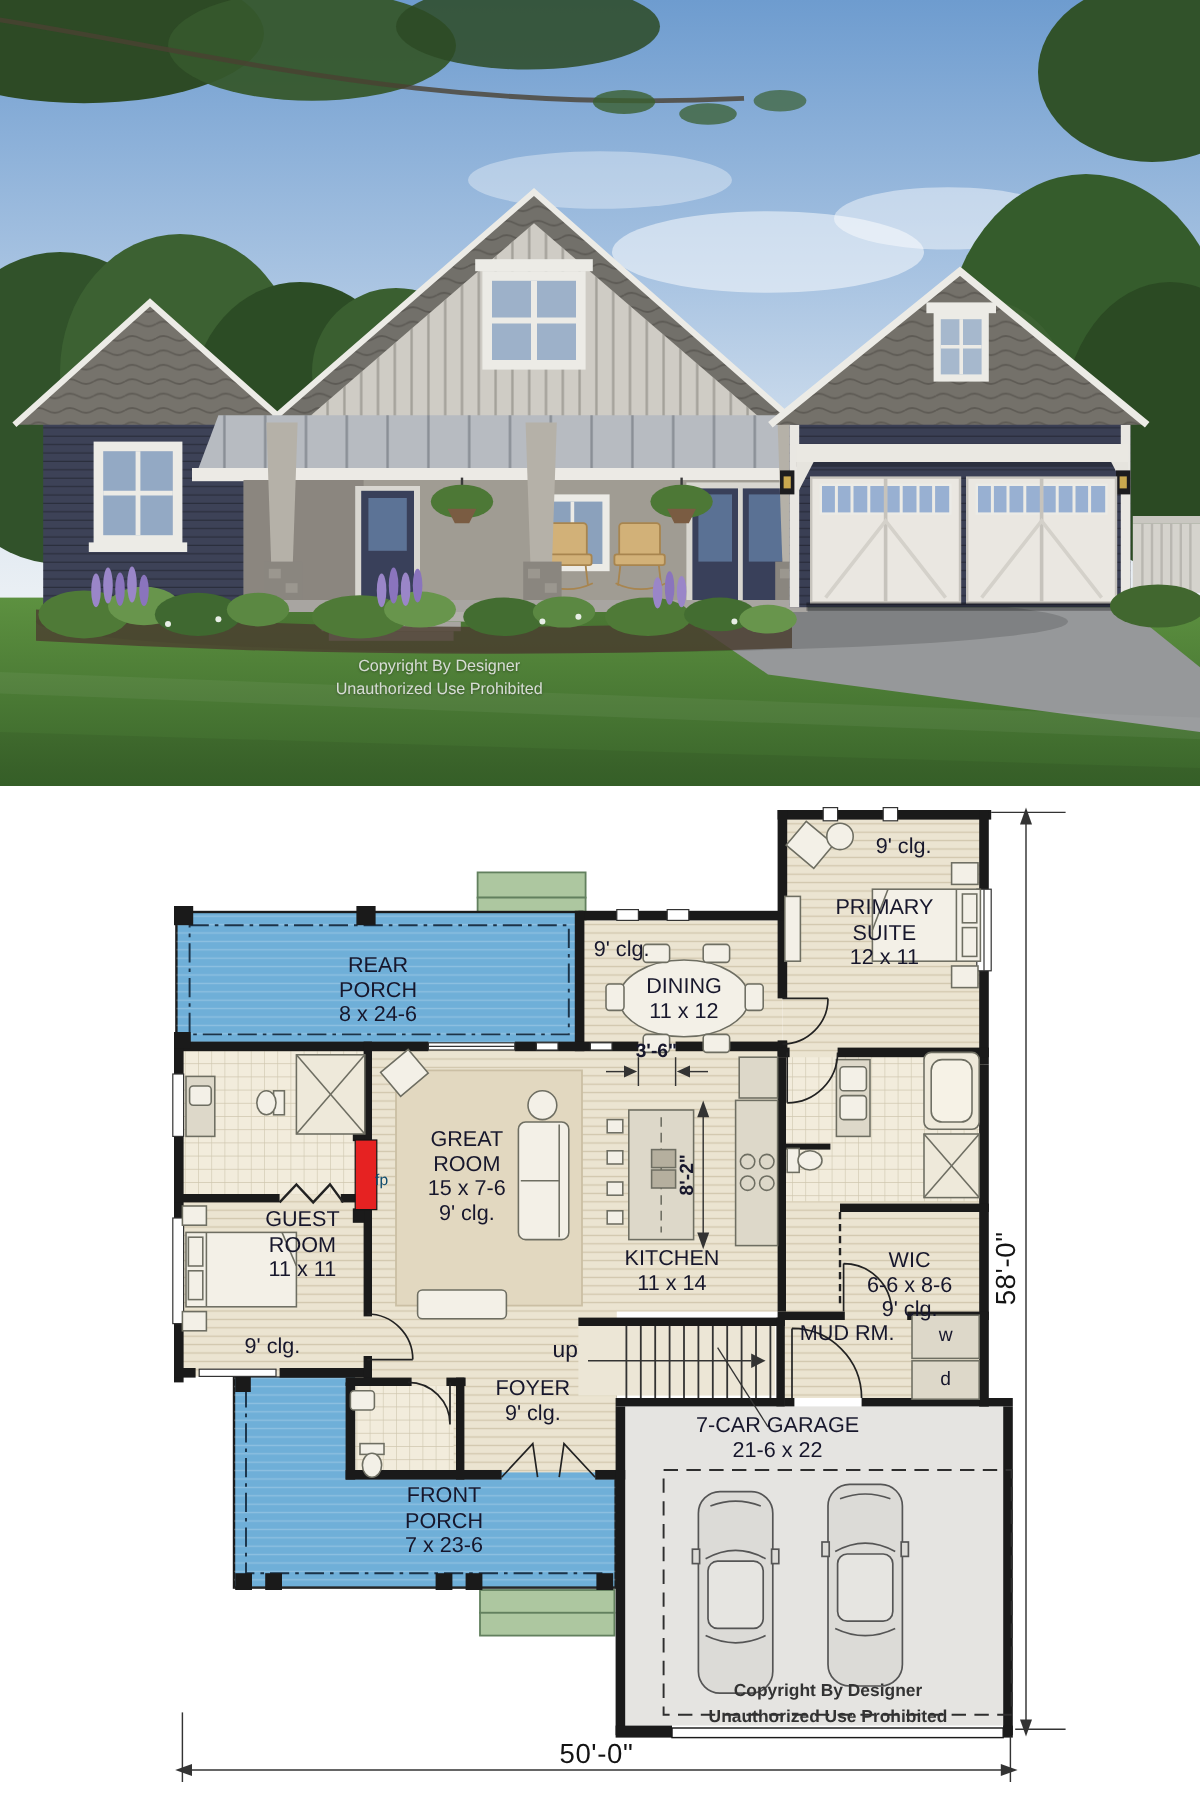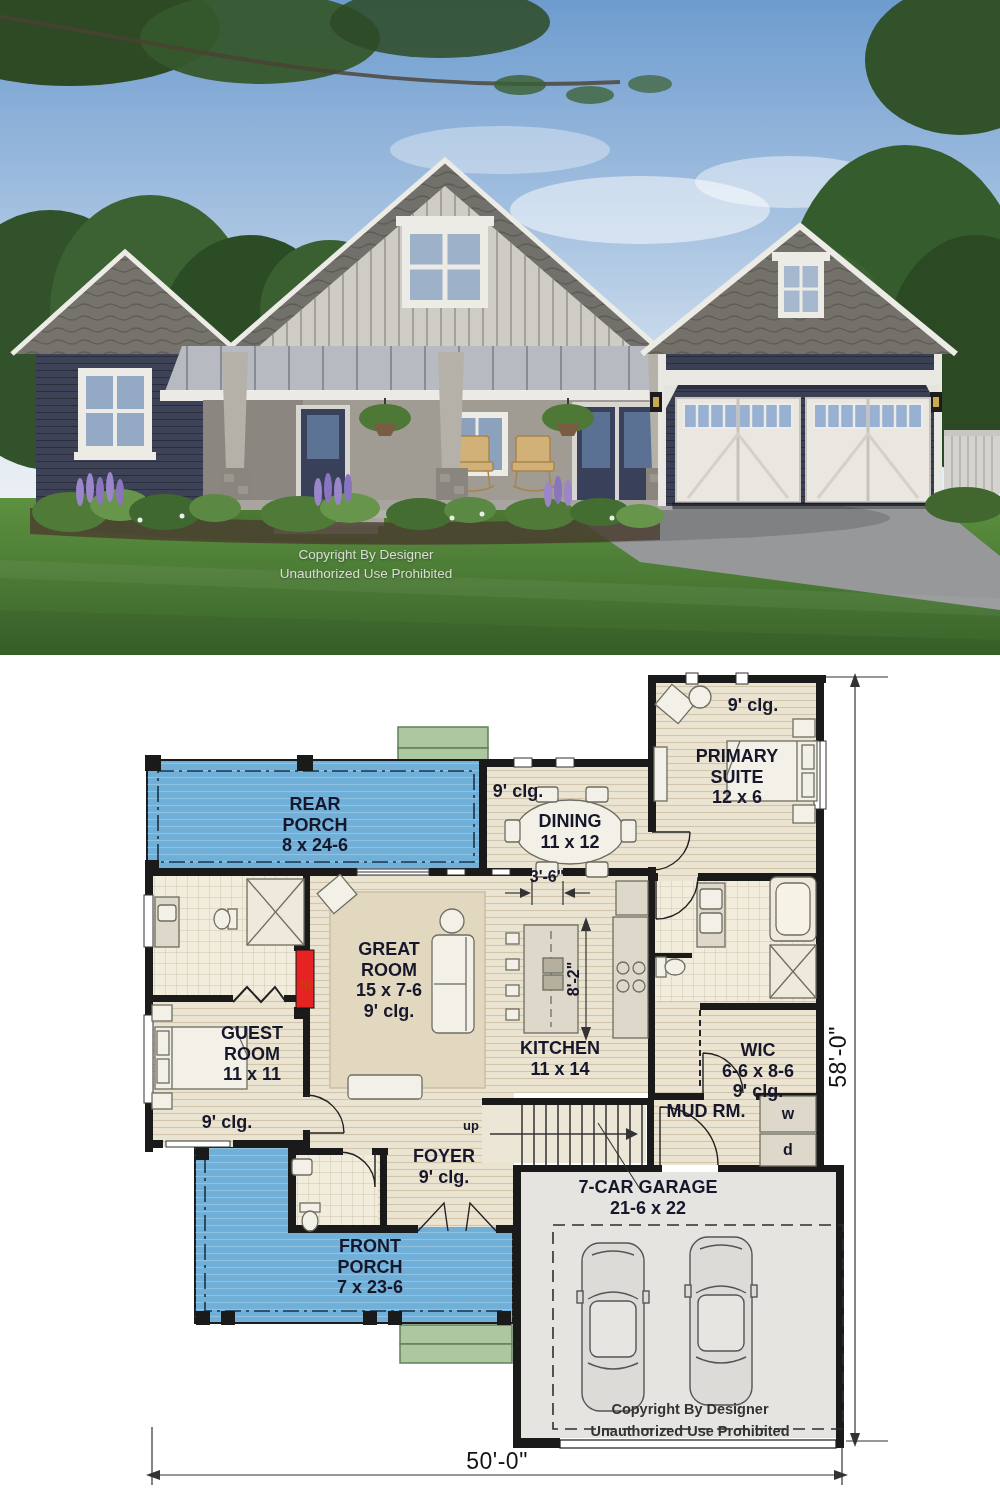--- a/index.html
+++ b/index.html
@@ -5,28 +5,28 @@
   html,body{margin:0;padding:0;background:#fff;}
   body{width:1000px;height:1500px;position:relative;font-family:"Liberation Sans",sans-serif;}
   .canvas{position:absolute;inset:0;width:1000px;height:1500px;overflow:hidden;background:#fff;}
   .photo{position:absolute;top:0;left:0;width:1000px;height:655px;}
   .plan{position:absolute;top:655px;left:0;width:1000px;height:845px;background:#fff;}
   svg{display:block;}
   .photo-copy{position:absolute;left:366px;top:565px;transform:translate(-50%,-50%);
     text-align:center;font-size:13.5px;line-height:1.4;color:rgba(236,236,236,.88);
     text-shadow:0 1px 2px rgba(0,0,0,.35);white-space:nowrap;}
   .photo-copy span{display:block;}
-  .lbl{position:absolute;transform:translate(-50%,-50%);font-weight:700;font-size:18px;
+  .lbl{position:absolute;transform:translate(-50%,-50%);font-weight:400;font-size:18px;
     line-height:1.15;color:#17172c;text-align:center;white-space:nowrap;}
   .lbl span{display:block;white-space:pre-line;}
   .dim{font-weight:400;font-size:23px;color:#131313;letter-spacing:.5px;}
   .rot{transform:translate(-50%,-50%) rotate(-90deg);}
   .dim-sm{font-size:16px;font-weight:700;}
-  .up-lbl{font-size:13px;}
-  .fp-lbl{font-size:13px;color:#c2410c;}
+  .up-lbl{font-size:19px;}
+  .fp-lbl{font-size:13px;color:#0c4a6e;margin-left:12px;}
   .wd{font-size:16px;}
   .copy-plan{font-weight:600;font-size:14.5px;color:#333;line-height:1.5;}
 </style>
 </head>
 <body>
 
 <div class="canvas">
 
   <section class="photo">
     <svg viewBox="0 0 1000 655" width="1000" height="655">
@@ -596,29 +596,29 @@
     <div class="lbl" style="left:570px;top:177px">
       <span>DINING</span>
       <span>11 x 12</span>
     </div>
     <div class="lbl" style="left:753px;top:50px">
       <span>9' clg.</span>
     </div>
     <div class="lbl" style="left:737px;top:122px">
       <span>PRIMARY
 SUITE</span>
-      <span>12 x 6</span>
+      <span>12 x 11</span>
     </div>
     <div class="lbl" style="left:389px;top:325px">
       <span>GREAT
 ROOM</span>
       <span>15 x 7-6</span>
       <span>9' clg.</span>
     </div>
-    <div class="lbl" style="left:252px;top:399px">
+    <div class="lbl" style="left:252px;top:382px">
       <span>GUEST
 ROOM</span>
       <span>11 x 11</span>
     </div>
     <div class="lbl" style="left:227px;top:467px">
       <span>9' clg.</span>
     </div>
     <div class="lbl" style="left:560px;top:404px">
       <span>KITCHEN</span>
       <span>11 x 14</span>

